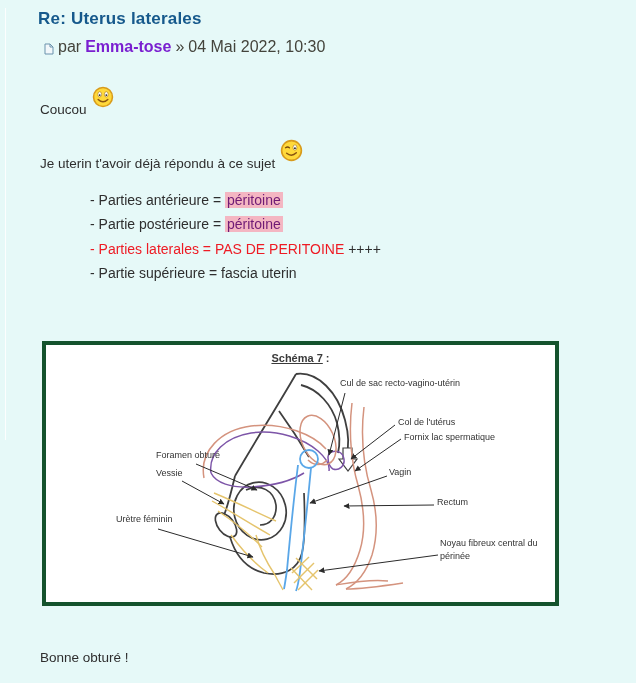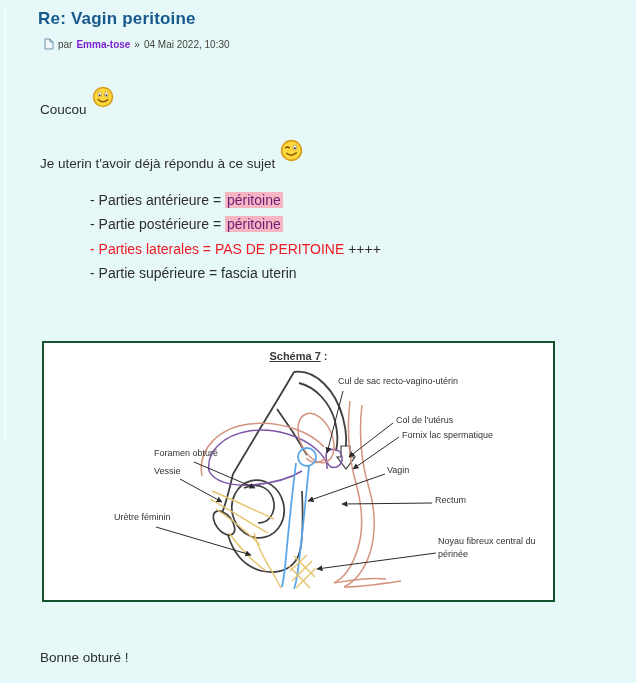--- a/index.html
+++ b/index.html
@@ -16,56 +16,56 @@
     position:absolute;left:5px;top:8px;width:1px;height:432px;
     background:rgba(255,255,255,0.85);
   }
   .post-title{
     position:absolute;left:38px;top:9px;
     font-size:17px;font-weight:bold;color:#16598c;
     letter-spacing:0.2px;
   }
   .byline{
     position:absolute;left:44px;top:38px;
-    font-size:10px;color:#44443c;
+    font-size:16px;color:#44443c;
     display:flex;align-items:center;gap:4px;
   }
   .byline .doc-ico{display:inline-block;width:10px;height:12px;}
   .byline .author{color:#7a1fd0;font-weight:bold;}
   .para{position:absolute;left:40px;font-size:13.5px;color:#2e2e2e;}
   .emoticon{display:inline-block;width:22px;height:22px;vertical-align:6px;margin-left:5px;}
   .list-block{
     position:absolute;left:90px;top:188px;
     font-size:14px;line-height:24.3px;color:#2e2e2e;
   }
   .hl{
     background:#f4b6c2;color:#701a75;padding:0 2px;
   }
   .redline{color:#ee1b24;}
   .diagram-box{
     position:absolute;left:42px;top:341px;width:509px;height:257px;
-    background:#ffffff;border:2px solid #14532d;box-sizing:content-box;
+    background:#ffffff;border:4px solid #14532d;box-sizing:content-box;
   }
   .diagram-heading{
     position:absolute;top:7px;left:0;width:100%;
     text-align:center;font-size:11px;font-weight:bold;color:#3a3a3a;
   }
   .diagram-heading .u{text-decoration:underline;}
   .diagram-svg{position:absolute;left:0;top:0;}
   .closing{top:650px;}
   svg text{font-family:"Liberation Sans", sans-serif;font-size:9px;fill:#333;}
 </style>
 </head>
 <body>
 
 <div class="frame">
 
   <div class="left-divider"></div>
 
-  <div class="post-title">Re: Vagin peritoine</div>
+  <div class="post-title">Re: Uterus laterales</div>
 
   <div class="byline">
     <span class="doc-ico">
       <svg width="10" height="12" viewBox="0 0 10 12">
         <path d="M1 1 h5 l3 3 v7 h-8 z" fill="#f2f8fb" stroke="#6a93ad" stroke-width="1"></path>
         <path d="M6 1 v3 h3" fill="none" stroke="#6a93ad" stroke-width="1"></path>
       </svg>
     </span>
     <span>par</span>
     <a class="author" href="#" style="text-decoration:none;">Emma-tose</a>

